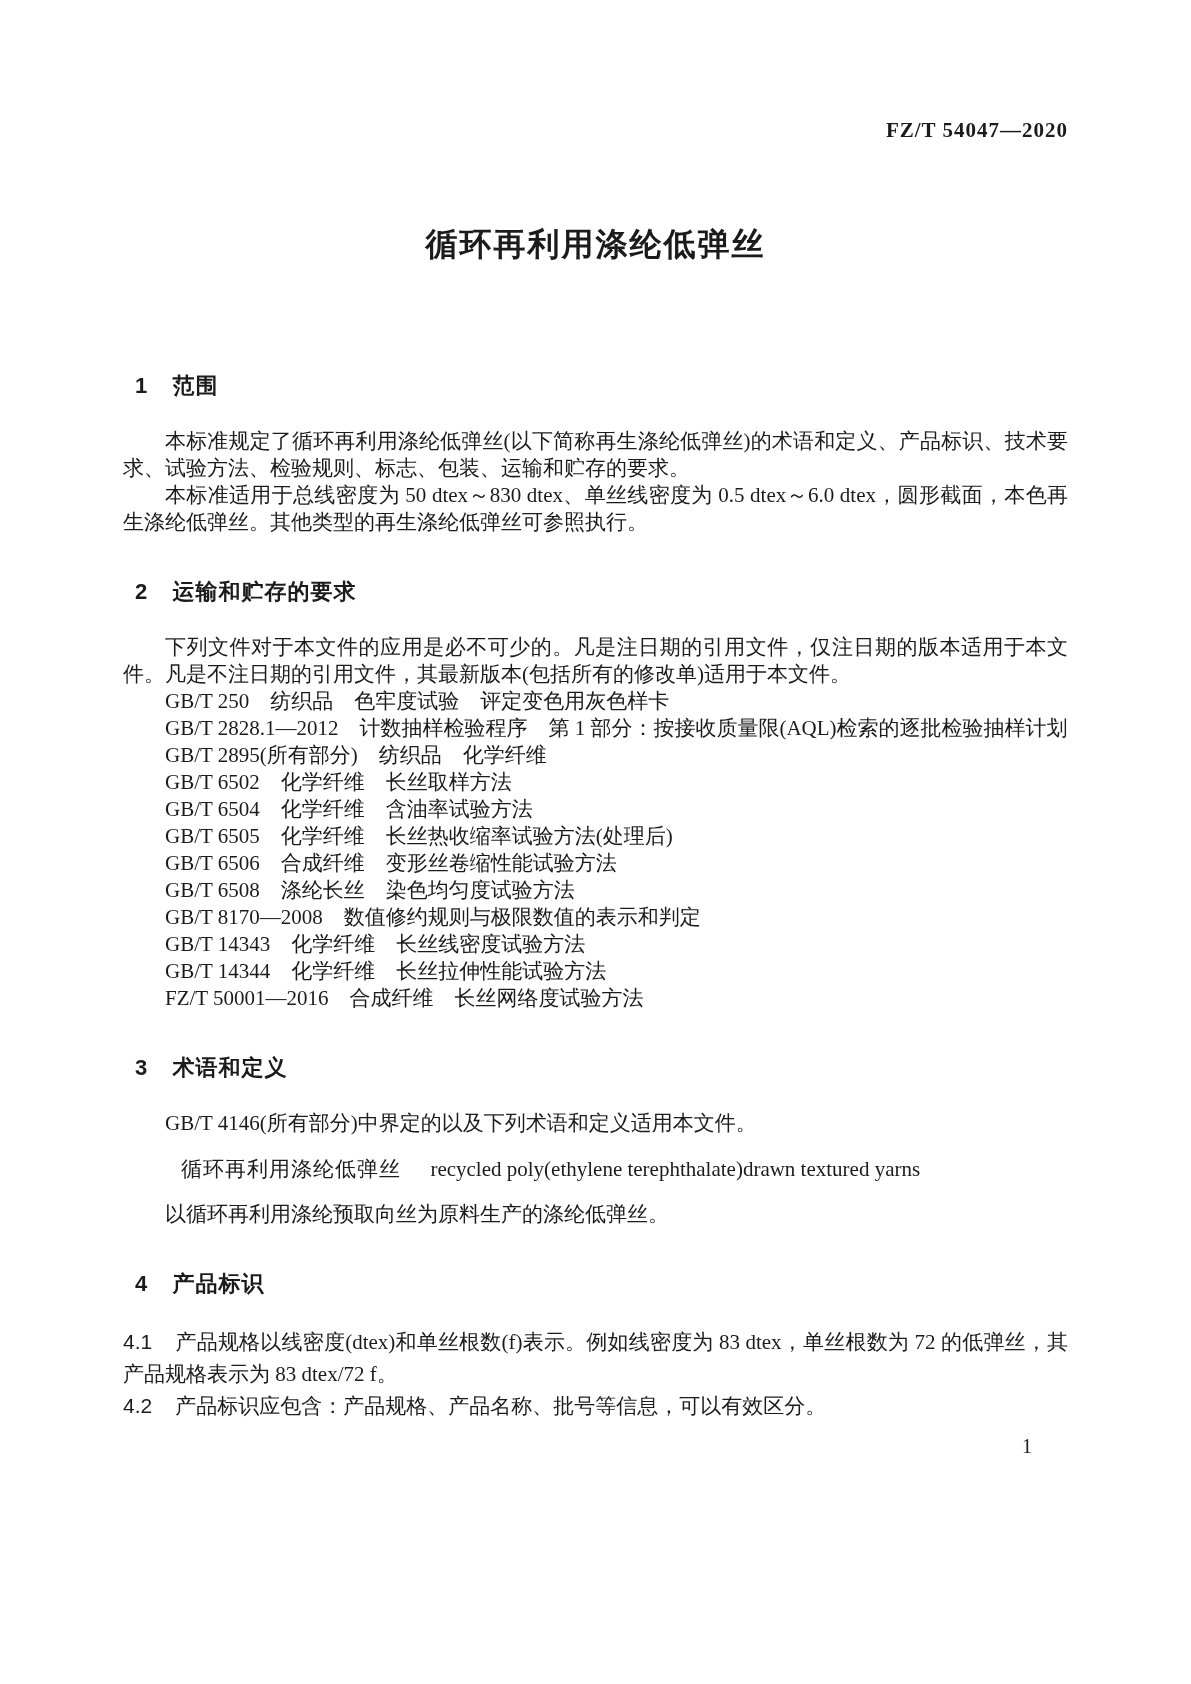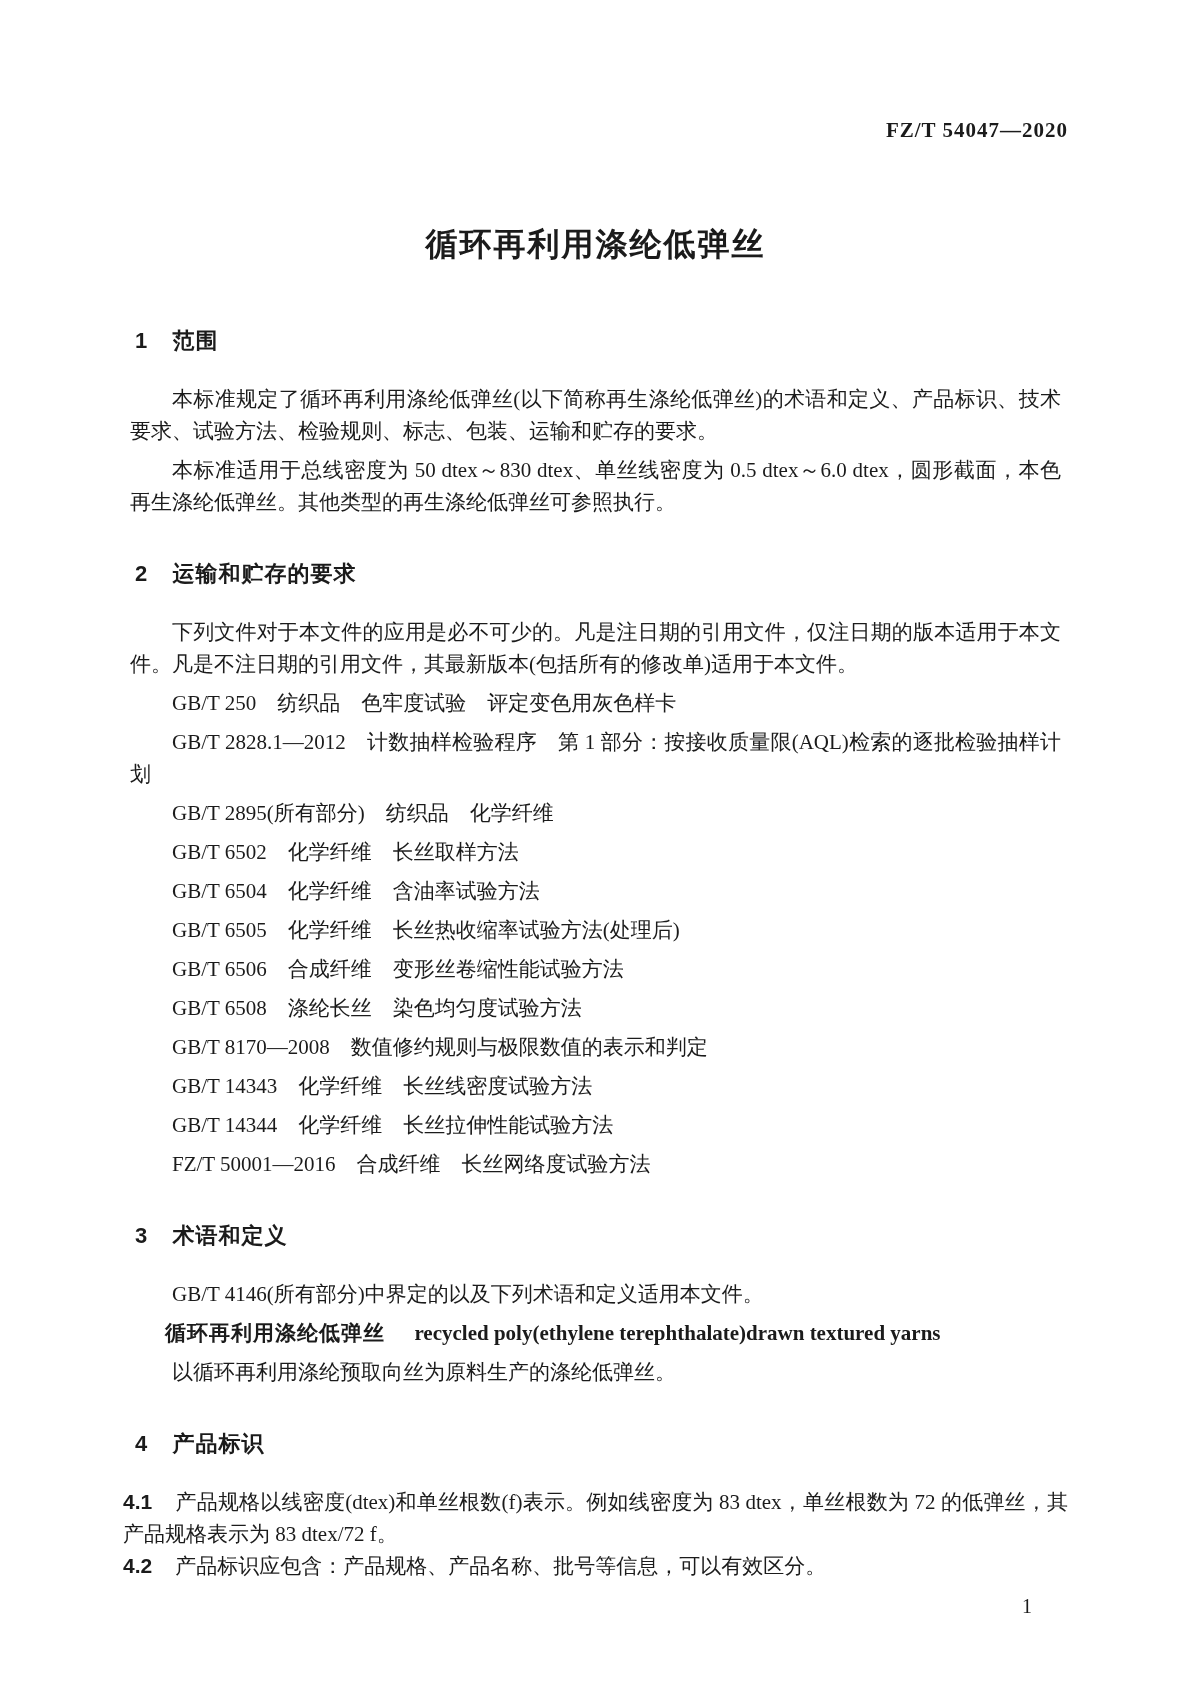--- a/index.html
+++ b/index.html
@@ -39,57 +39,57 @@
   .doc-content { margin: 0; }
   .sec-heading {
     margin: 40px 0 26px 0;
     padding-left: 12px;
     font-family: "Liberation Sans", sans-serif;
     font-weight: bold;
     font-size: 22px;
     line-height: 32px;
     letter-spacing: 1px;
   }
-  .doc-content > .sec-heading:first-child { margin-top: 61px; }
+  .doc-content > .sec-heading:first-child { margin-top: 106px; }
   .sec-num { margin-right: 1.1em; }
   .para {
-    margin: 7px;
-    line-height: 32px;
+    margin: 0;
+    line-height: 27px;
     text-align: justify;
     text-indent: 2em;
   }
   .subnum {
     margin: 6px 0 0 0;
     font-family: "Liberation Sans", sans-serif;
     font-weight: bold;
     font-size: 21px;
     line-height: 32px;
   }
   .term {
-    margin: 0;
+    margin: 16px;
     line-height: 32px;
     text-indent: 2em;
-    font-weight: bold;
+    font-weight: normal;
   }
   .term-zh {
     font-family: "Liberation Sans", sans-serif;
     letter-spacing: 1px;
   }
   .term-en {
     font-family: "Liberation Serif", serif;
     margin-left: 1.4em;
   }
   .clause {
     margin: 0;
     line-height: 32px;
     text-align: justify;
   }
   .clause-num {
     font-family: "Liberation Sans", sans-serif;
-    font-weight: bold;
+    font-weight: normal;
     margin-right: 1.1em;
     margin-top: 24px;
   }
   .doc-footer {
     margin-top: 8px;
     padding-right: 36px;
     text-align: right;
     font-size: 20px;
     line-height: 32px;
   }

